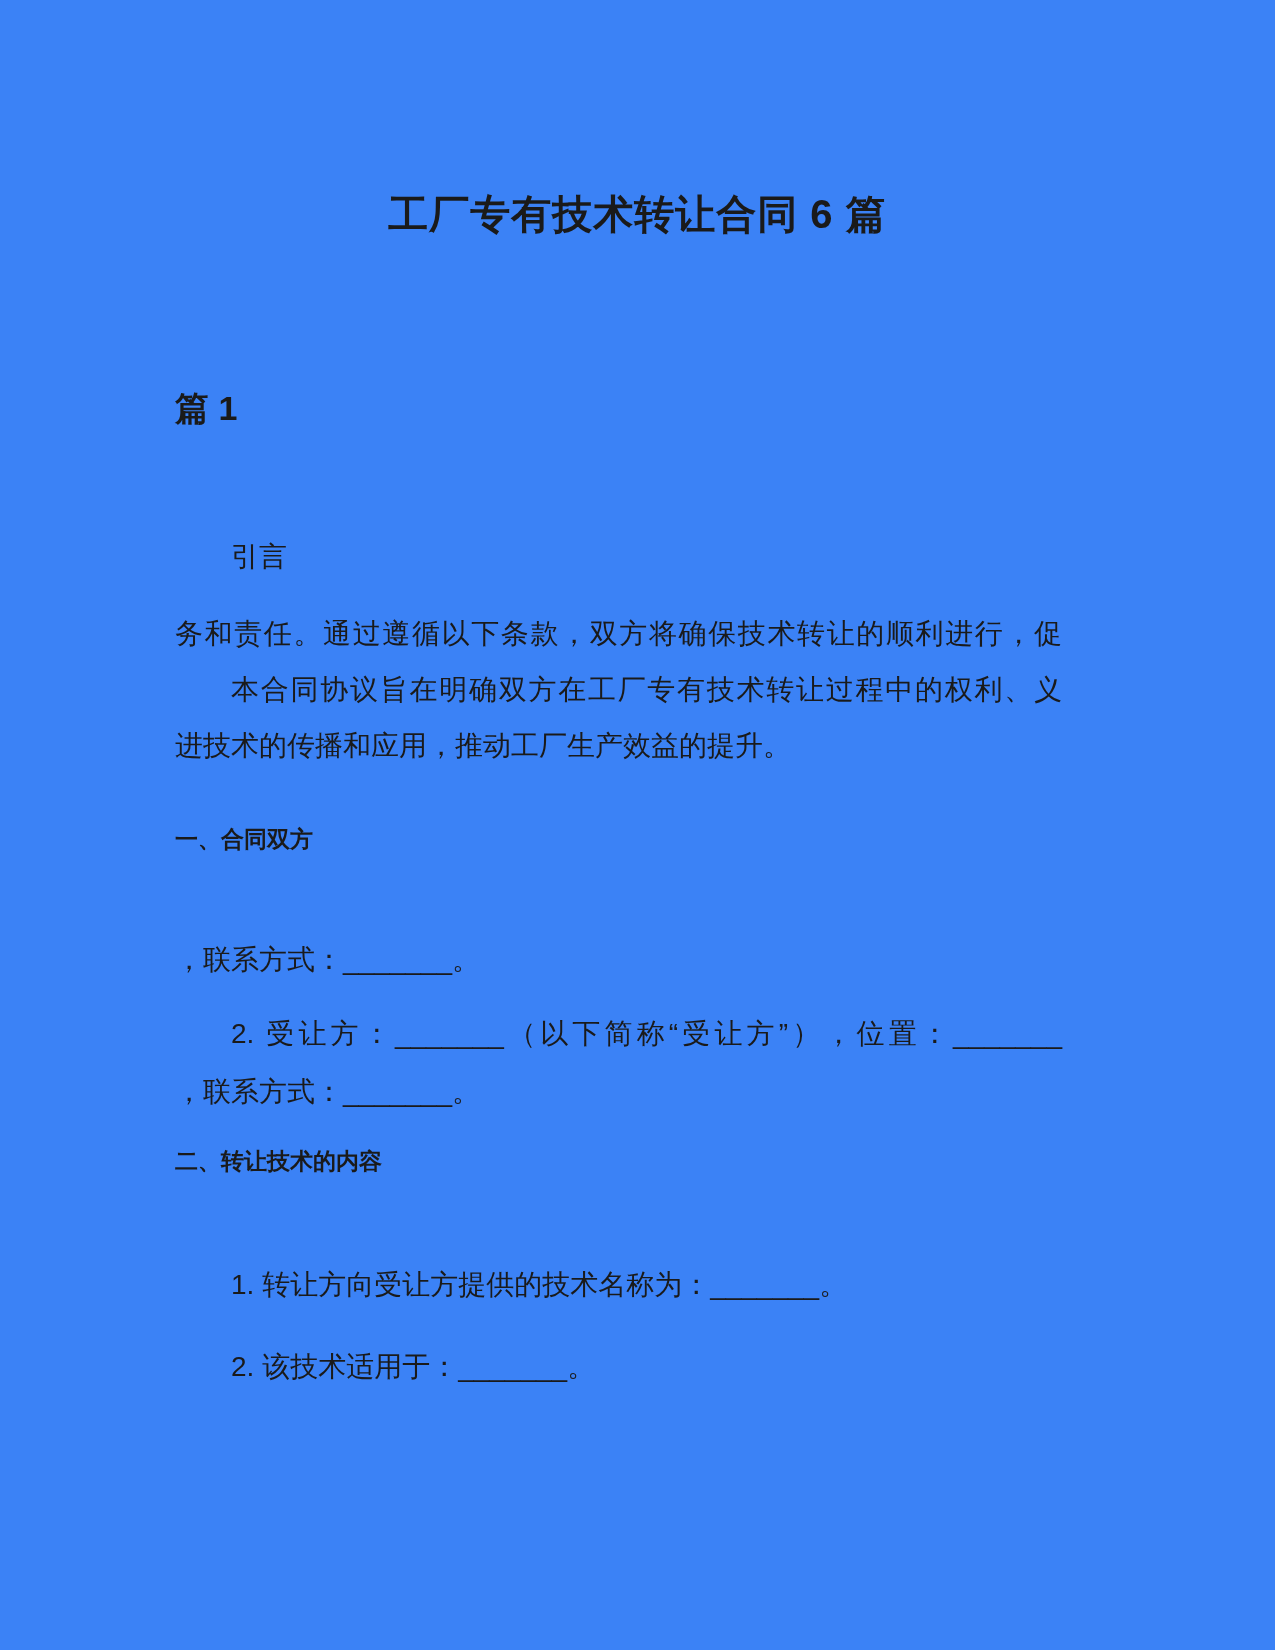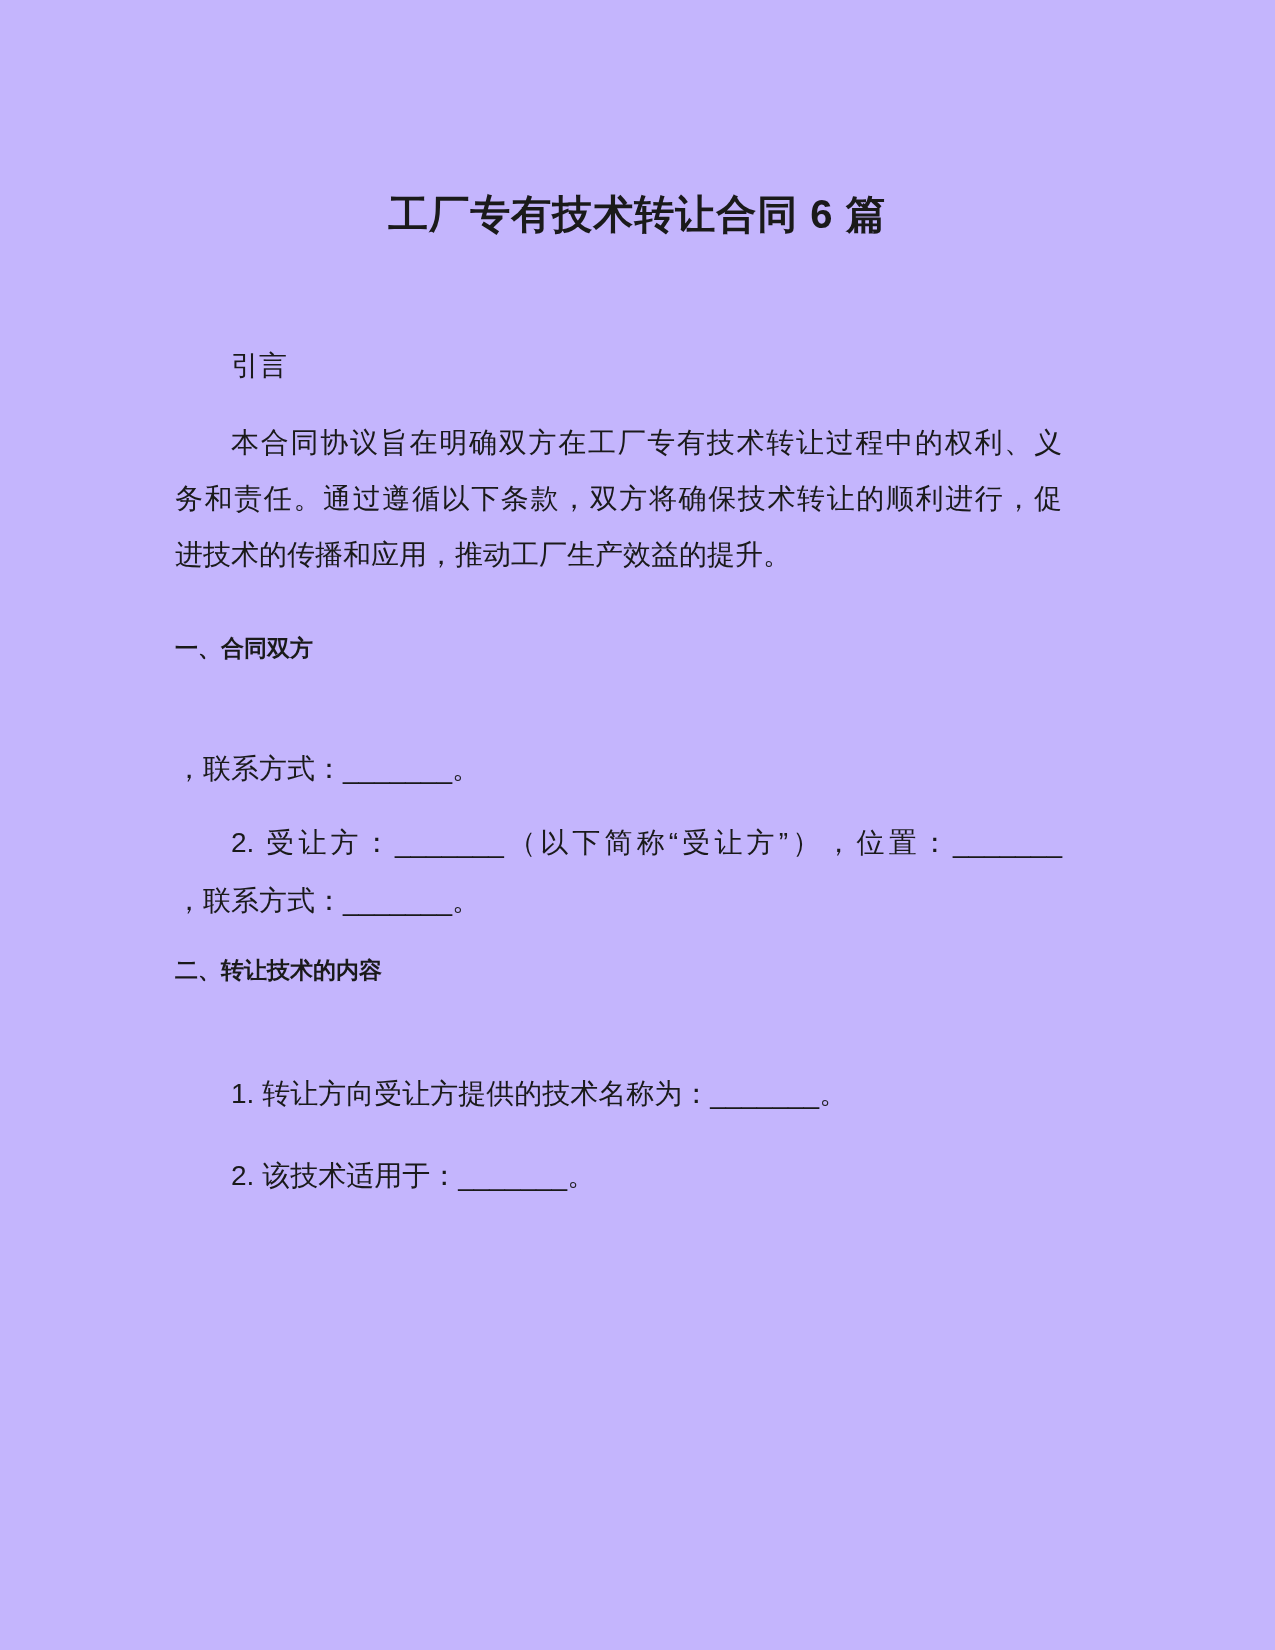--- a/index.html
+++ b/index.html
@@ -4,21 +4,21 @@
 <style>
   html, body {
     margin: 0;
     padding: 0;
     background: #ffffff;
   }
   .page {
     position: relative;
     width: 1275px;
     height: 1650px;
-    background: #c4b5fd;
+    background: #3b82f6;
     color: #1a1a1a;
     font-family: "Liberation Sans", "DejaVu Sans", sans-serif;
     overflow: hidden;
   }
   .doc-title {
     margin: 0;
     margin-top: 190px;
     width: 100%;
     text-align: center;
     font-size: 40px;
@@ -82,26 +82,27 @@
 </style>
 </head>
 <body>
 
 <div class="page">
 
   <h1 class="doc-title">工厂专有技术转让合同 6 篇</h1>
 
   <div class="content">
 
+    <h2 class="part-label">篇 1</h2>
 
     <p class="body-line intro-label">引言</p>
 
     <div class="paragraph">
+      <div class="body-line jline">务和责任。通过遵循以下条款，双方将确保技术转让的顺利进行，促</div>
       <div class="body-line indent jline">本合同协议旨在明确双方在工厂专有技术转让过程中的权利、义</div>
-      <div class="body-line jline">务和责任。通过遵循以下条款，双方将确保技术转让的顺利进行，促</div>
       <div class="body-line">进技术的传播和应用，推动工厂生产效益的提升。</div>
     </div>
 
     <h3 class="sec-heading first">一、合同双方</h3>
 
     <div class="item i1">
       <div class="item-line">，联系方式：_______。</div>
     </div>
 
     <div class="item i2">

